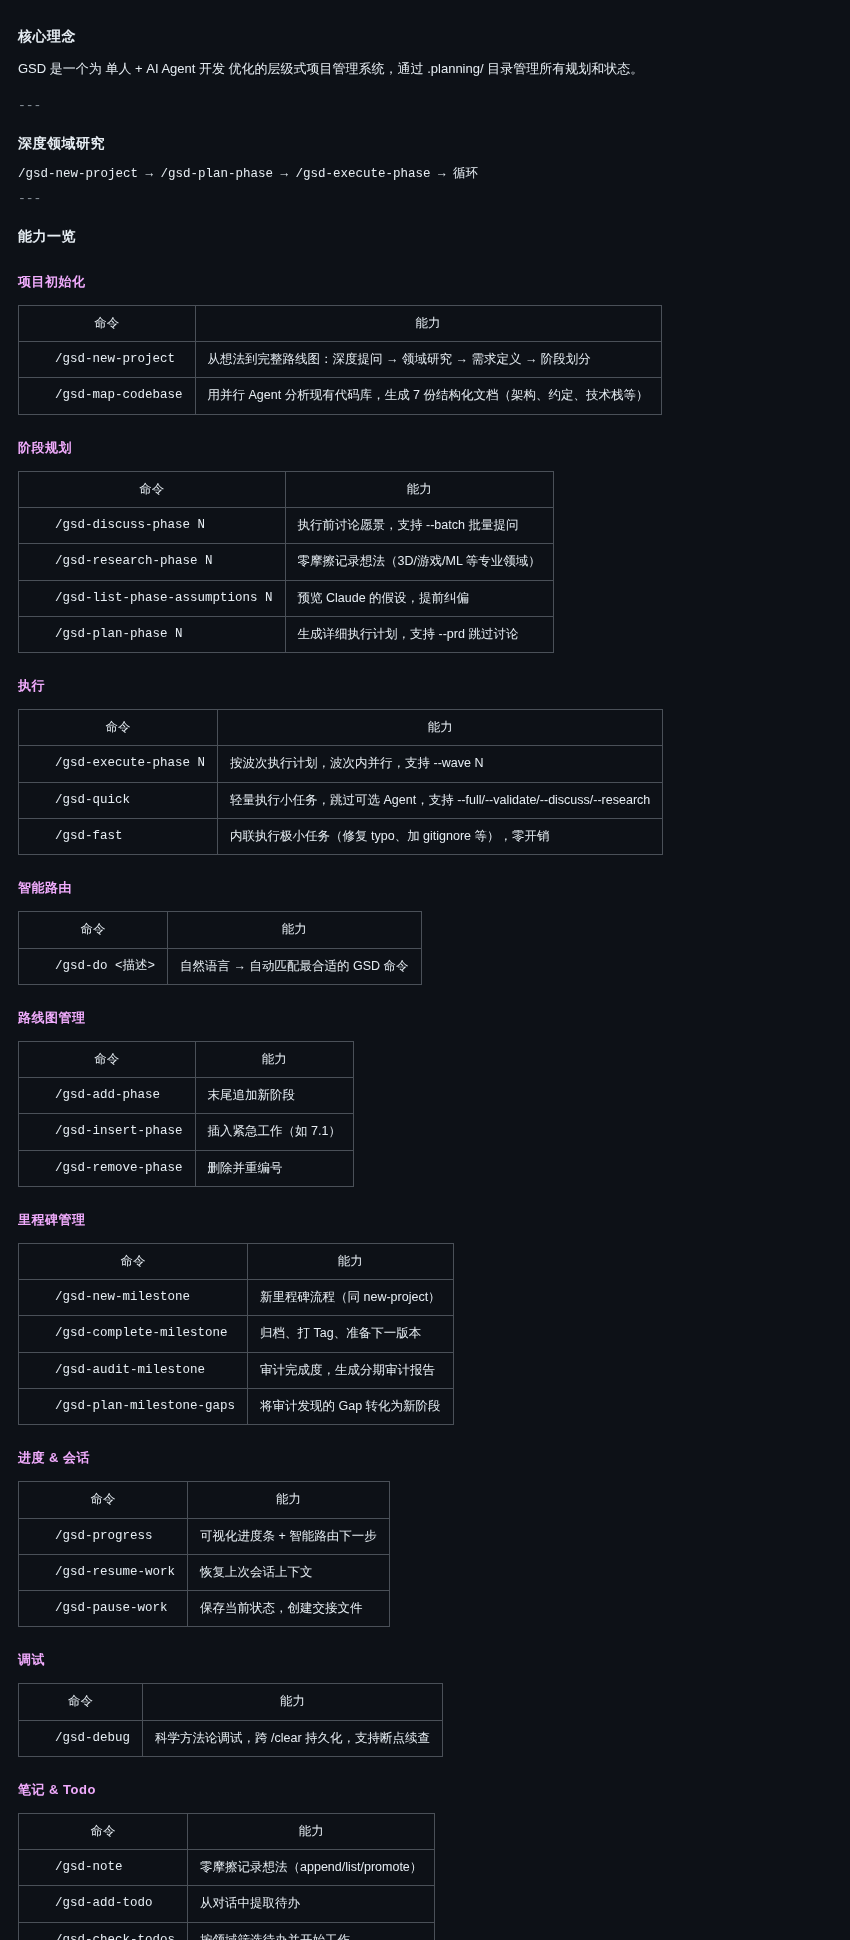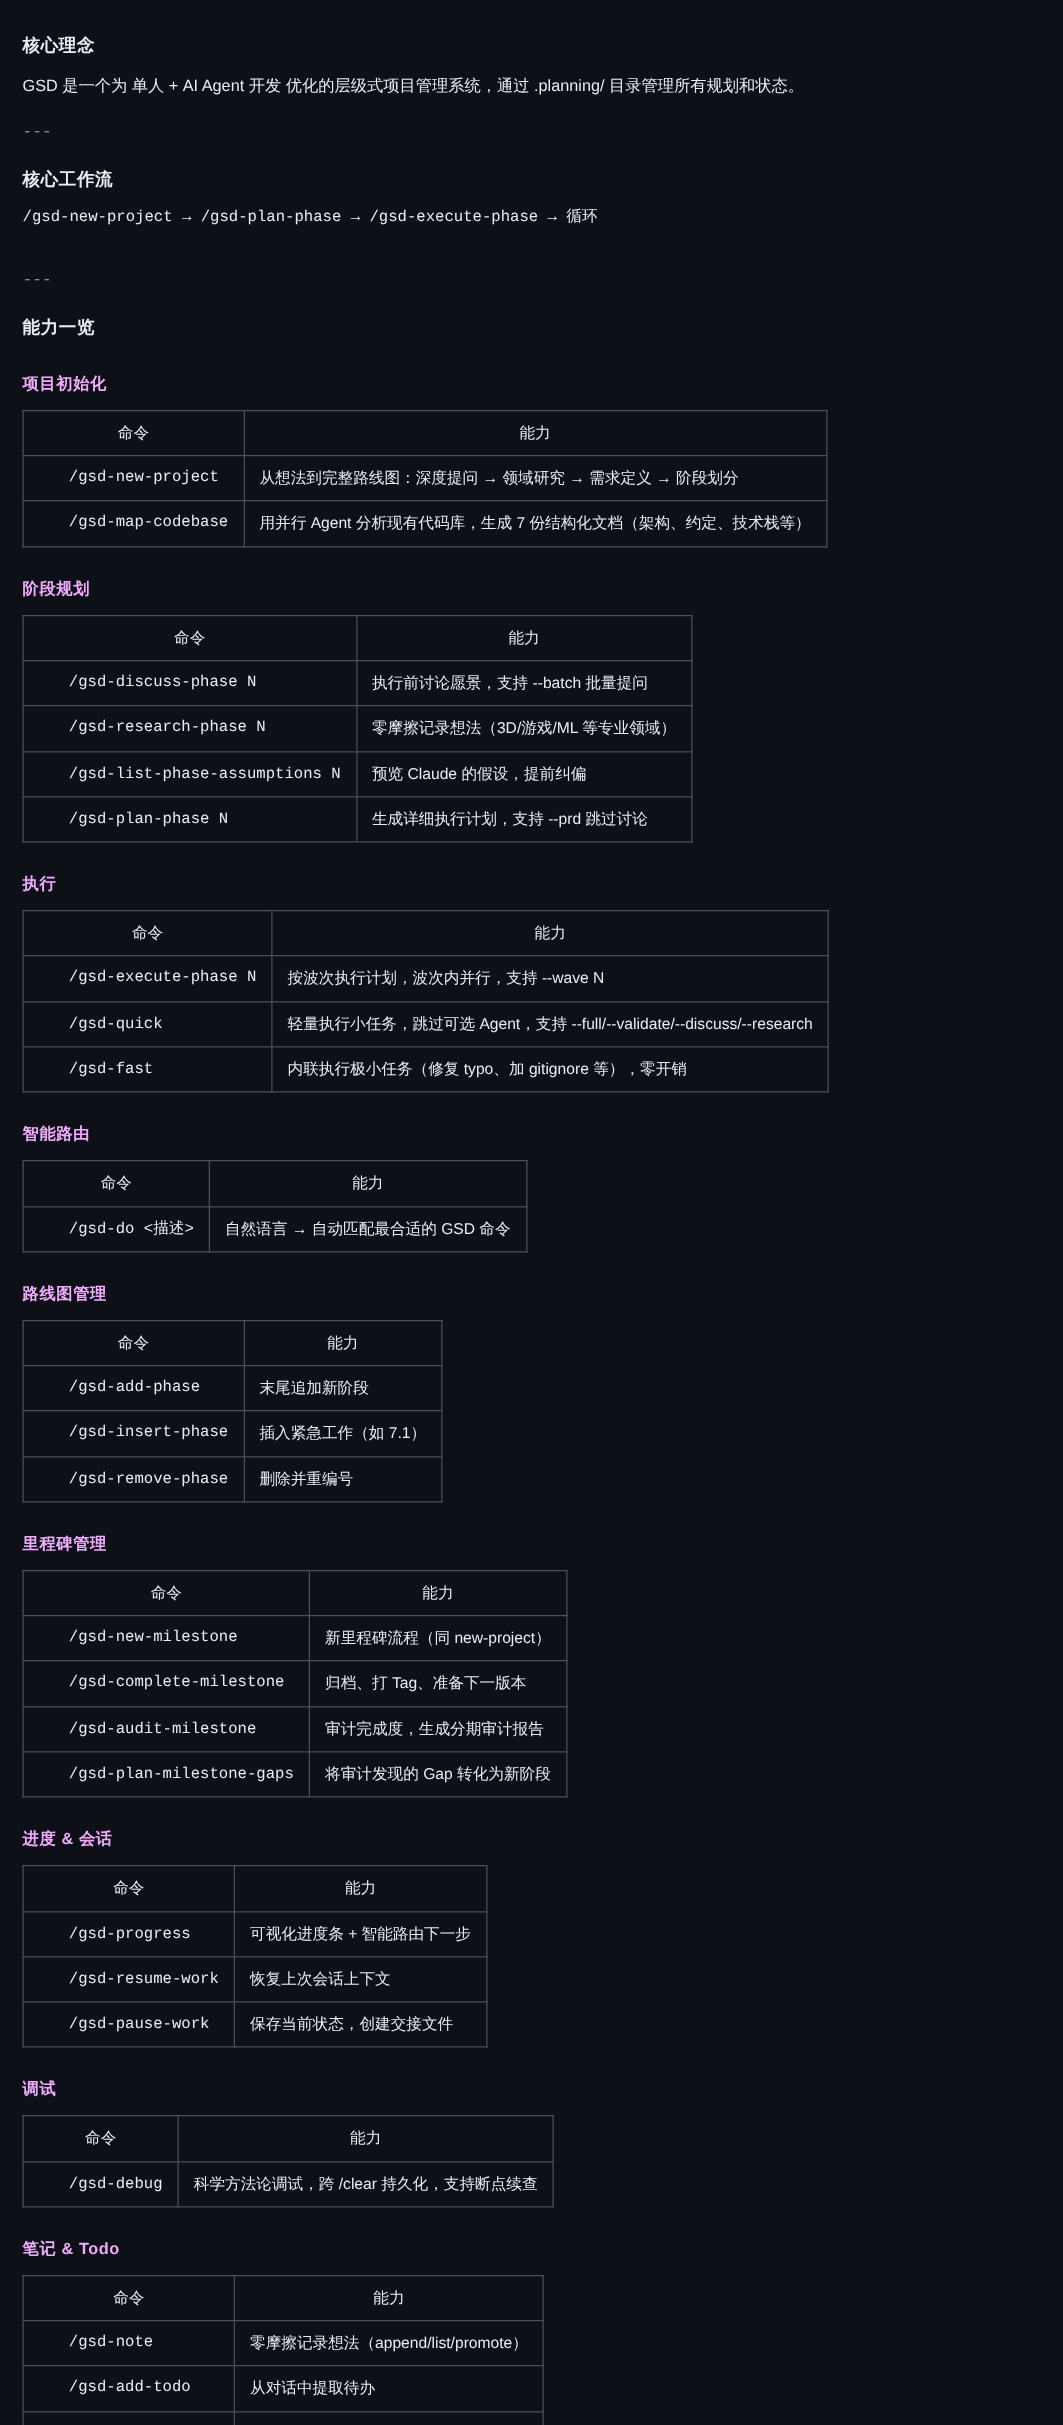--- a/index.html
+++ b/index.html
@@ -43,26 +43,26 @@
   .hr {
     color: #8b949e;
     font-family: "Liberation Mono", monospace;
     font-size: 13px;
     letter-spacing: 0px;
     margin: 2px 0 8px 0;
   }
   .flow {
     font-family: "Liberation Mono", monospace;
     font-size: 12.5px;
-    margin: 0 0 28px 0;
+    margin: 0 0 3px 0;
     color: #e6edf3;
   }
   table.cmd-table {
     border-collapse: collapse;
-    margin: 0 0 4px 0;
+    margin: 12px 0 4px 0;
     background: transparent;
   }
   table.cmd-table th,
   table.cmd-table td {
     border: 1px solid #4a5058;
     padding: 7px 12px;
     text-align: left;
     font-size: 12.5px;
     vertical-align: middle;
     white-space: nowrap;
@@ -86,21 +86,21 @@
 </head>
 <body>
 
 <div class="page">
 
   <h2 class="section-title">核心理念</h2>
   <p class="para">GSD 是一个为 单人 + AI Agent 开发 优化的层级式项目管理系统，通过 .planning/ 目录管理所有规划和状态。</p>
 
   <div class="hr">---</div>
 
-  <h2 class="section-title">核心工作流</h2>
+  <h2 class="section-title">深度领域研究</h2>
   <div class="flow">/gsd-new-project → /gsd-plan-phase → /gsd-execute-phase → 循环</div>
 
   <div class="hr">---</div>
 
   <h2 class="section-title">能力一览</h2>
 
   <div id="sections-root">
       <h3 class="sub-title">项目初始化</h3>
       <table class="cmd-table">
         <thead>

